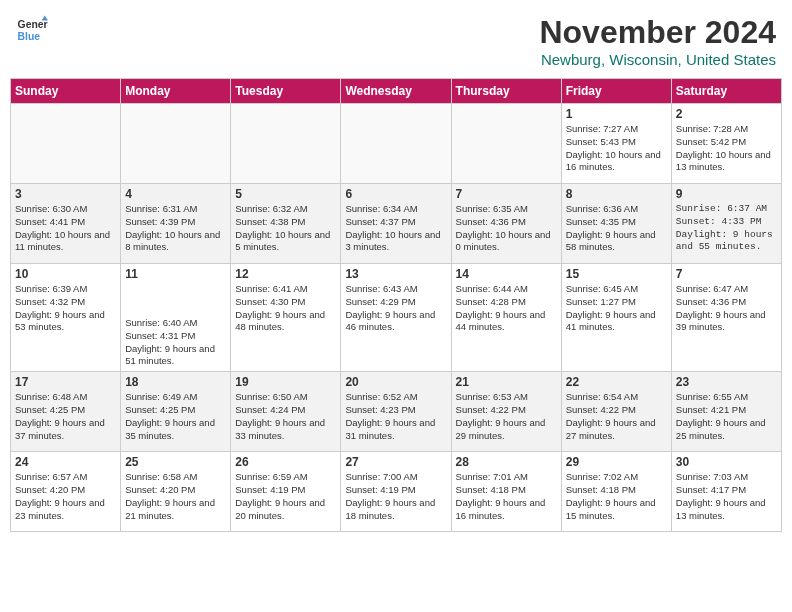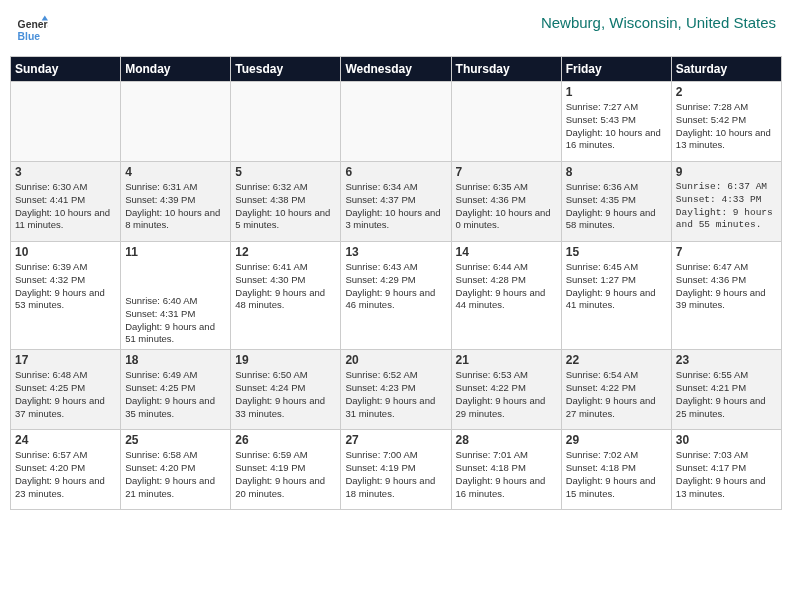--- a/index.html
+++ b/index.html
@@ -45,21 +45,21 @@
     .location {
       font-size: 15px;
       color: #0f766e;
     }
     .calendar {
       width: 100%;
       border-collapse: collapse;
       table-layout: fixed;
     }
     .calendar th {
-      background-color: #0f172a;
+      background-color: #be185d;
       color: white;
       font-size: 12px;
       font-weight: bold;
       padding: 5px 4px;
       text-align: left;
       border: 1px solid #ccc;
     }
     .calendar td {
       border: 1px solid #ccc;
       vertical-align: top;
@@ -97,20 +97,21 @@
   <div class="logo">
     <svg class="logo-icon" viewBox="0 0 40 40" xmlns="http://www.w3.org/2000/svg">
       <text x="2" y="18" font-size="13" font-weight="bold" fill="#333">General</text>
       <text x="2" y="32" font-size="13" font-weight="bold" fill="#4a90d9">Blue</text>
       <polygon points="32,8 40,8 36,2" fill="#4a90d9"></polygon>
     </svg>
     <div class="logo-text">
     </div>
   </div>
   <div class="title-block">
+    <div class="month-title">November 2024</div>
     <div class="location">Newburg, Wisconsin, United States</div>
   </div>
 </div>
 
 <table class="calendar">
   <thead>
     <tr>
     <th>Sunday</th>
         <th>Monday</th>
         <th>Tuesday</th>

